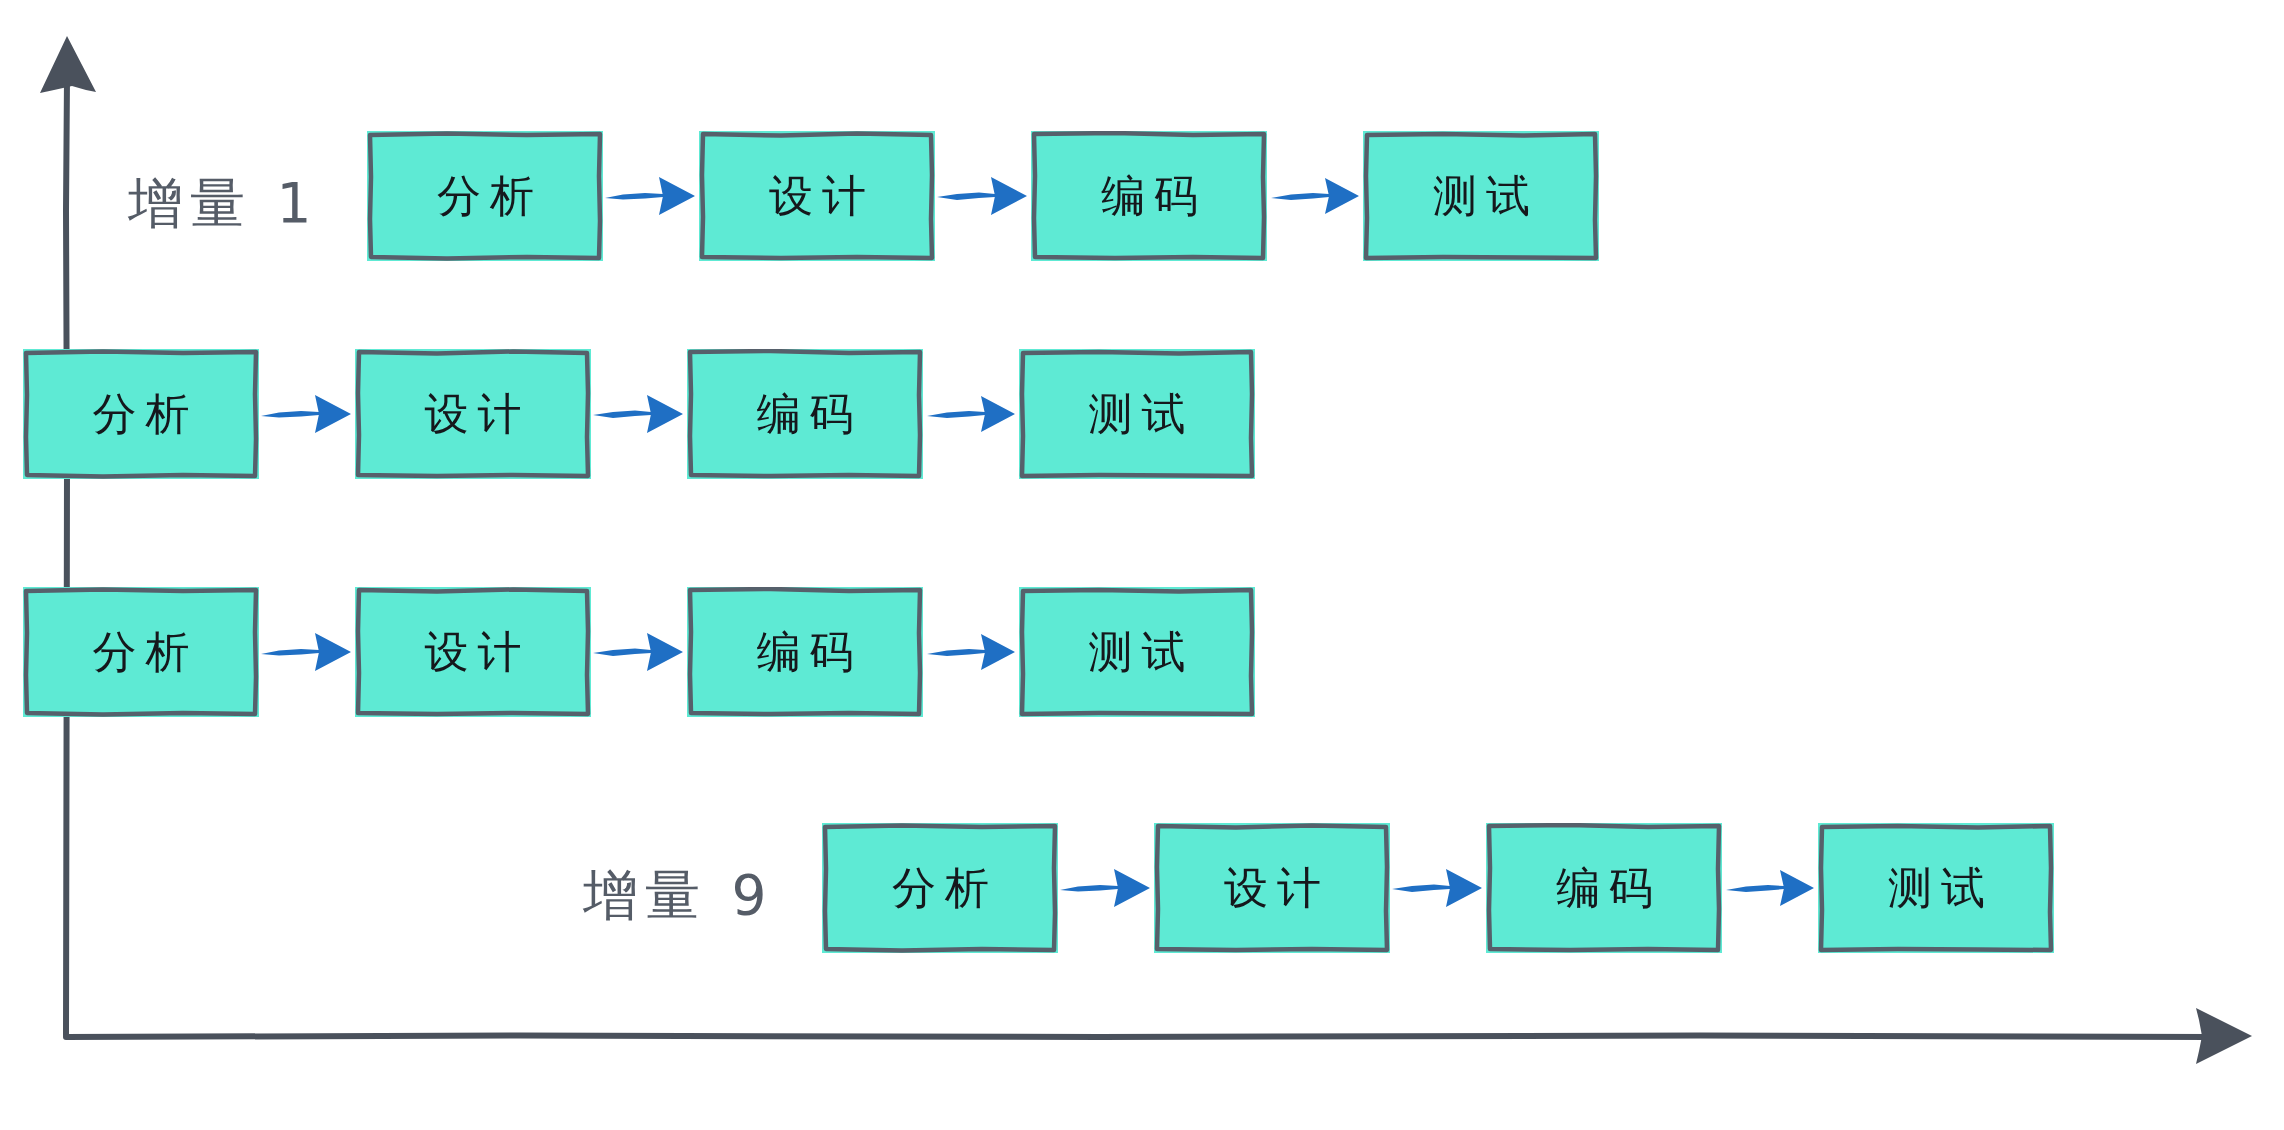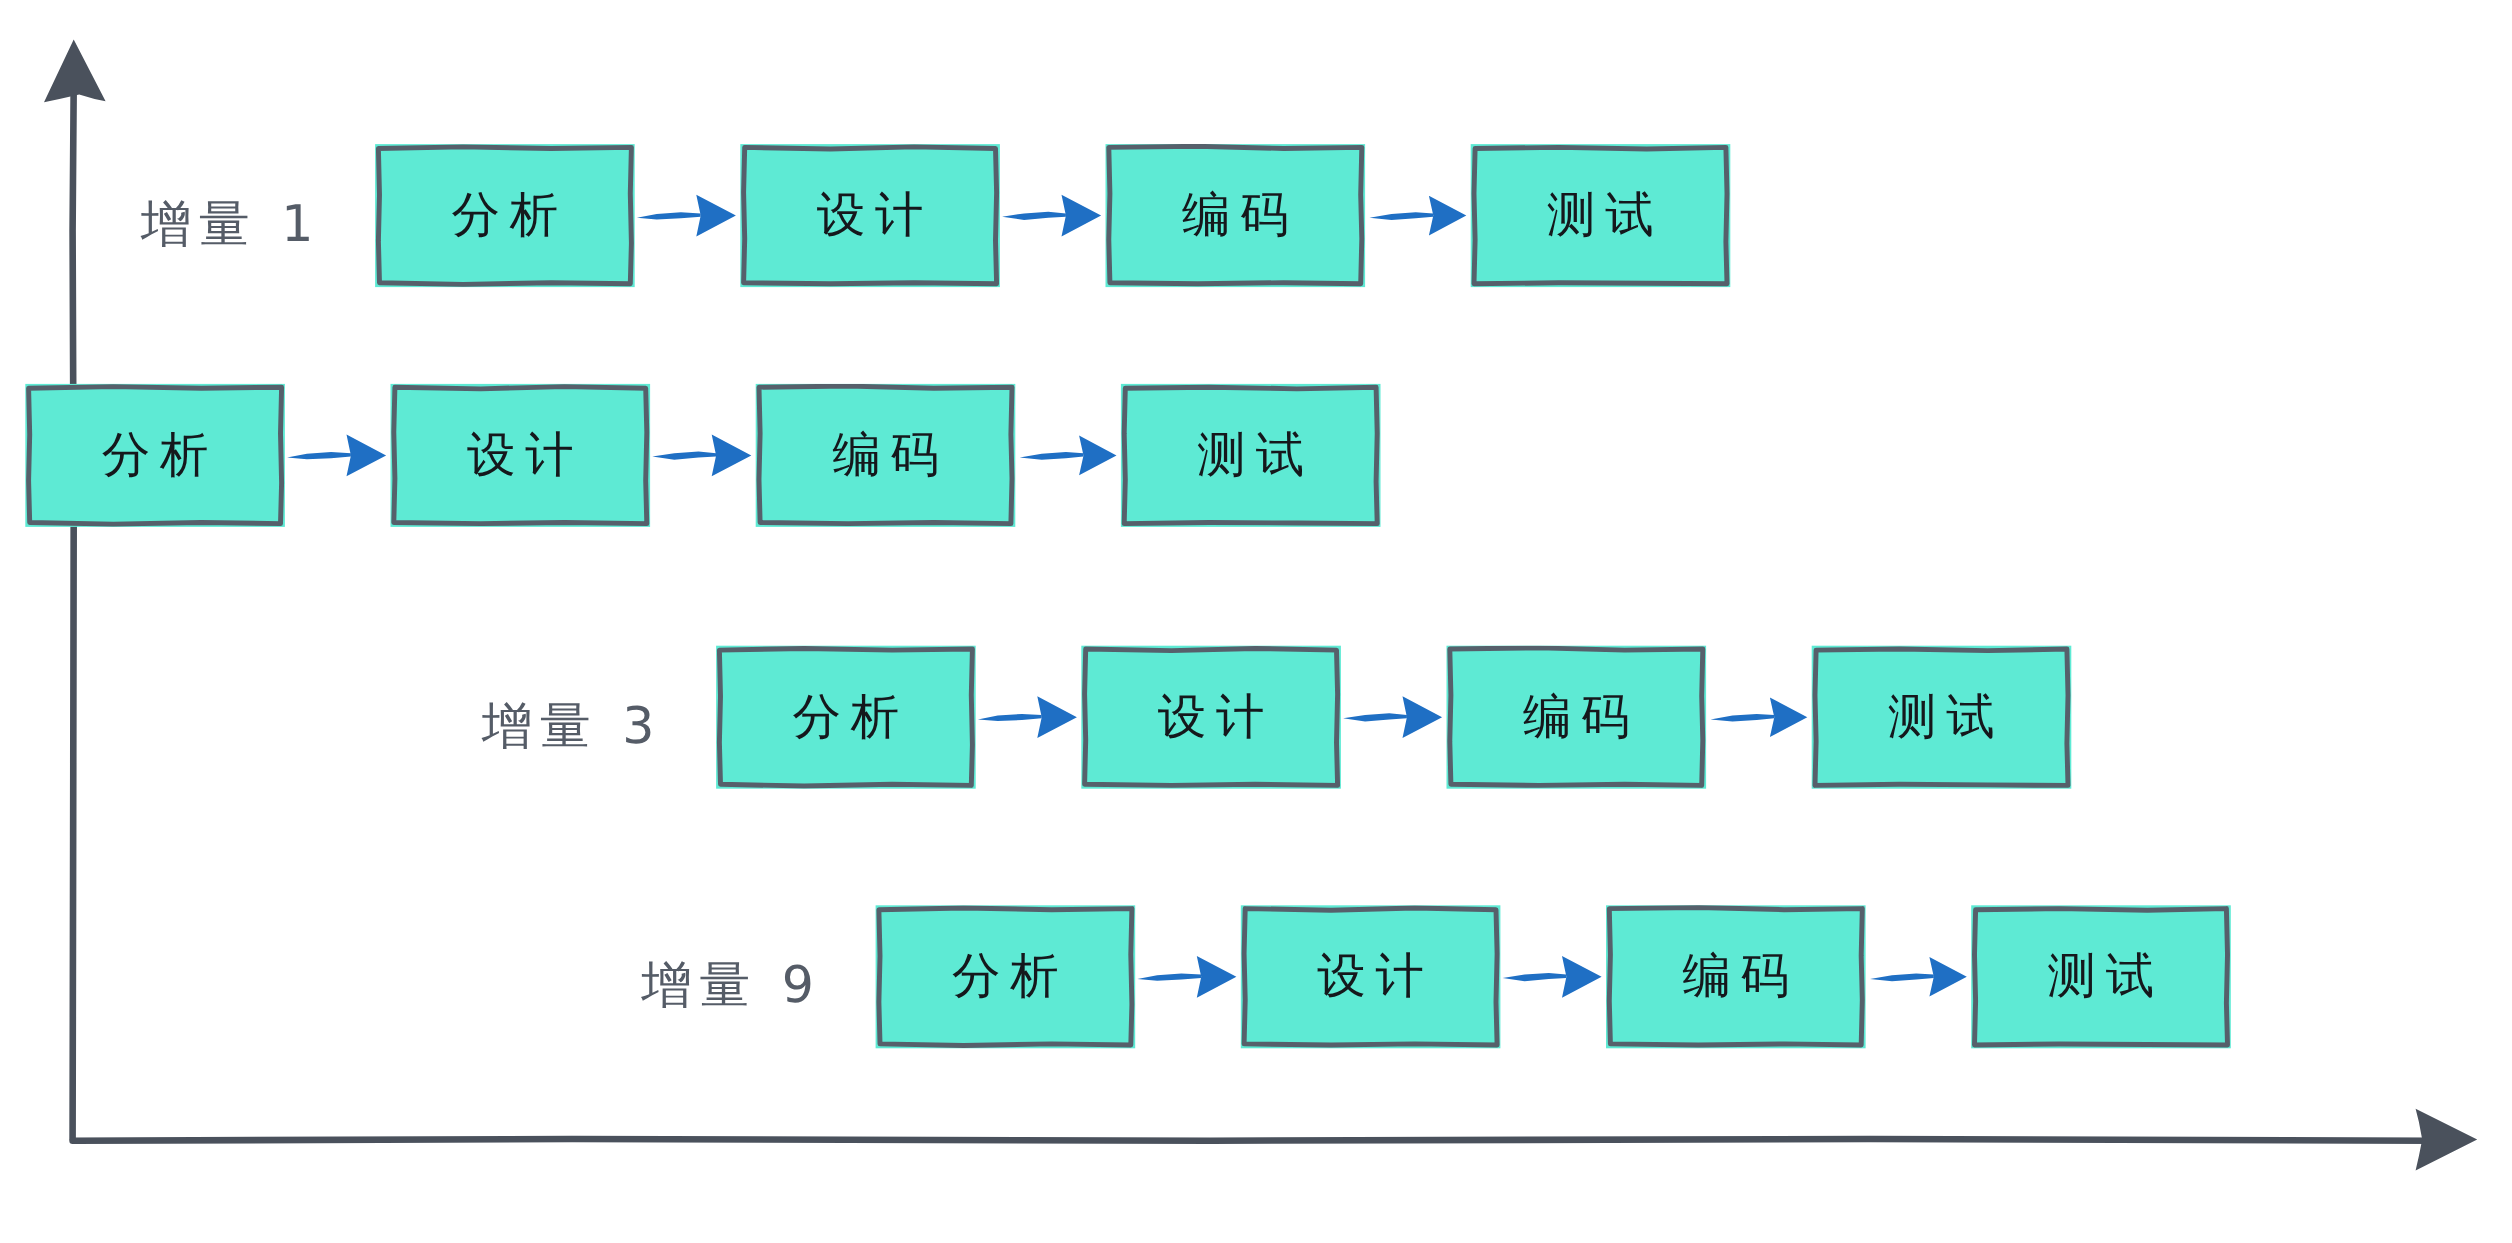--- a/index.html
+++ b/index.html
@@ -29,21 +29,21 @@
   }
   
   .row {
     position: absolute;
     display: flex;
     align-items: center;
     height: 132px;
   }
   .row-label {
     color: #555c67;
-    font-size: 46px;
+    font-size: 55px;
     letter-spacing: 7px;
     white-space: nowrap;
     line-height: 1;
     font-weight: 400;
     padding-right: 26px;
     user-select: none;
     margin-top: 14px;
   }
   
   .stage {
@@ -203,21 +203,20 @@
 
     <div class="stage">
       <svg class="frame" viewBox="0 0 236 130" preserveAspectRatio="none">
         <path d="M4,4 L80,3 L160,4.5 L232,3 L233,45 L232,89 L233,127 L160,126.5 L80,126 L3,127 L4,87 L3,45 Z" fill="none" stroke="#56606b" stroke-width="4.5" stroke-linejoin="round"></path>
       </svg>
       <span class="stage-label">测试</span>
     </div>
   </div>
 
   <div class="row" style="left:0px; top:586px;">
-    <div class="row-label" style="margin-left:438px;">增量 3</div>
 
     <div class="stage" style="margin-left:23px;">
       <svg class="frame" viewBox="0 0 236 130" preserveAspectRatio="none">
         <path d="M3,4 L80,2.5 L160,4 L233,3 L232,45 L233,90 L232,127 L160,126 L80,127.5 L4,126 L3,88 L4,46 Z" fill="none" stroke="#56606b" stroke-width="4.5" stroke-linejoin="round"></path>
       </svg>
       <span class="stage-label">分析</span>
     </div>
 
     <div class="connector">
       <svg viewBox="0 0 96 60" preserveAspectRatio="none">

